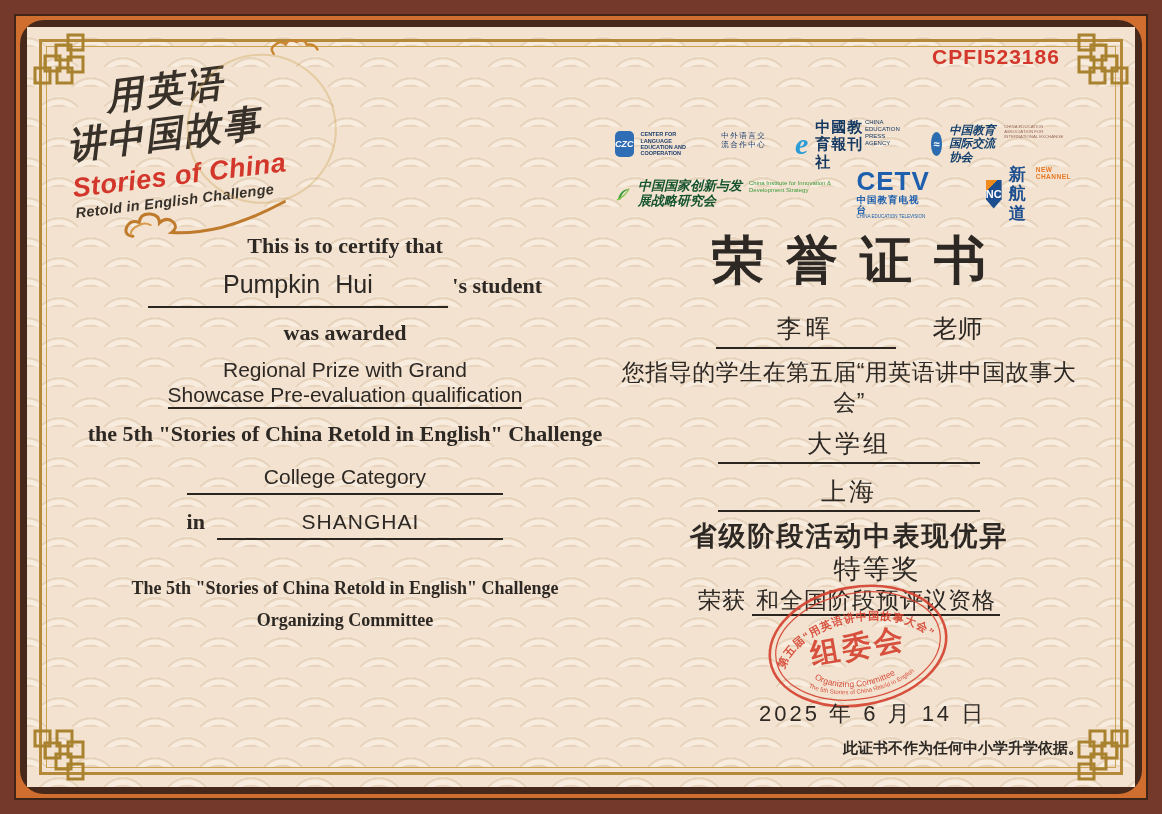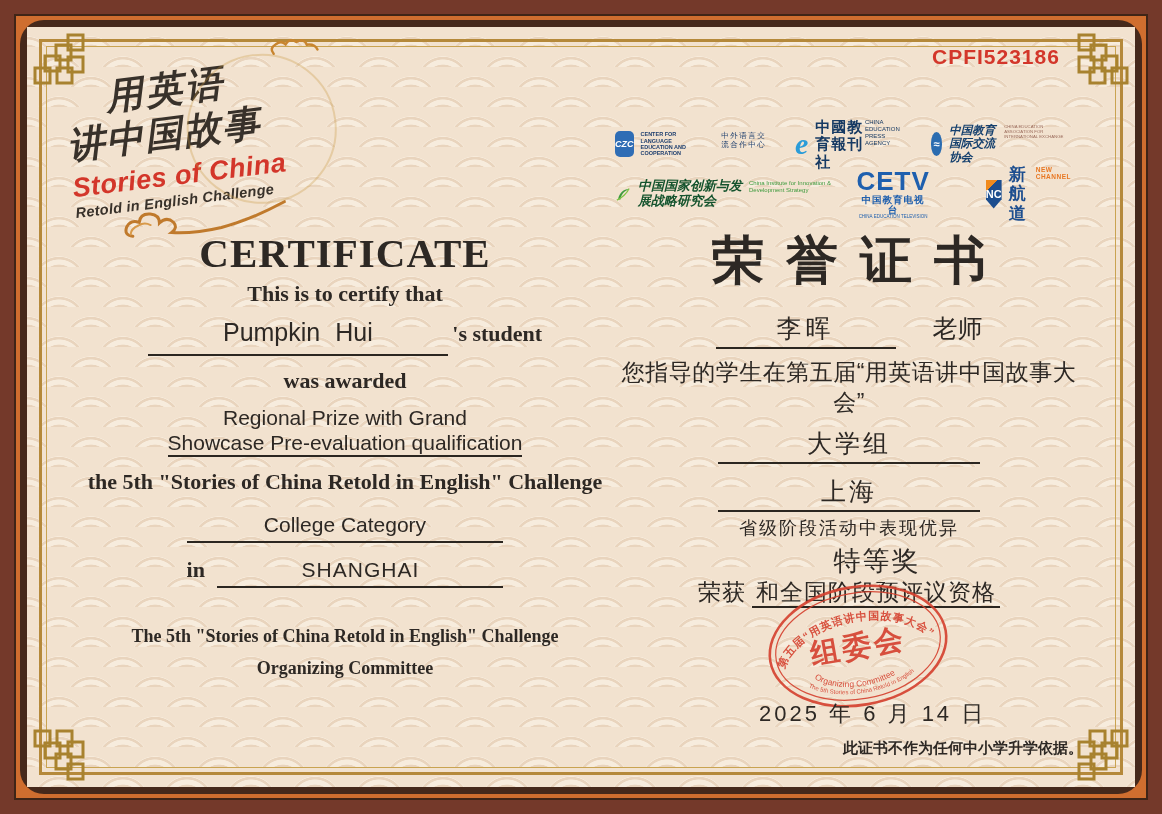--- a/index.html
+++ b/index.html
@@ -54,21 +54,21 @@
   .clec-cn { font-size:7.5px; color:#1d3e6e; letter-spacing:1.5px; margin-top:1px;padding-left:26px; }
   .e-glyph { font-family:"Liberation Serif", serif; font-style:italic; font-weight:900; font-size:30px; color:#2b9cd8; line-height:24px; }
   .cepa-cn { font-size:15px; font-weight:bold; color:#173a63; letter-spacing:1px; }
   .cepa-en { font-size:6px; color:#173a63; margin-top:1px; }
   .ceaie-glyph { width:24px; height:24px; border-radius:50%; background:#2b6cb0; color:#fff;
                  font-size:11px; font-weight:bold; display:flex; align-items:center; justify-content:center; }
   .ceaie-cn { font-size:11.5px; font-weight:bold; color:#15406e; font-style:italic; }
   .ceaie-en { font-size:4.3px; color:#9a6a5a; margin-top:1px; }
   .ciids-cn { font-size:13px; font-weight:900; color:#14532d; font-style:italic; }
   .ciids-en { font-size:6px; color:#3f9b3f; margin-top:1px; }
-  .cetv-block { text-align:center; line-height:1.05; }
+  .cetv-block { line-height:1.05; }
   .cetv-abbr { font-size:26px; font-weight:900; color:#1e5fae; letter-spacing:1px; }
   .cetv-cn { font-size:9.5px; font-weight:bold; color:#1e5fae; letter-spacing:1px; }
   .cetv-en { font-size:4.5px; color:#1e5fae; }
   .nc-glyph { width:26px; height:29px; background:linear-gradient(135deg,#f08a1d 0 26%,#1d4e8f 26%);
               clip-path:polygon(0 0,100% 0,100% 68%,50% 100%,0 68%);
               color:#fff; font-size:11px; font-weight:900; display:flex; align-items:center; justify-content:center;margin-left:36px; }
   .nc-cn { font-size:17px; font-weight:900; color:#1d4e8f; }
   .nc-en { font-size:6.5px; font-weight:bold; color:#e87722; letter-spacing:0.5px; margin-top:1px; }
 
   
@@ -97,21 +97,21 @@
   .lcomm2     { font-family:"Liberation Serif", serif; font-size:18px; font-weight:bold; margin-top:8px; line-height:24px; }
 
   .cn-title  { font-size:52px; font-weight:900; letter-spacing:22px; line-height:58px; padding-left:22px;
                font-family:"Liberation Serif", serif; }
   .teacher-row { margin-top:20px; line-height:36px; font-size:25px; }
   .teacher-ul  { width:180px; letter-spacing:4px; }
   .teacher-lbl { margin-left:30px;text-align:center; }
   .intro     { font-size:23px; margin-top:8px; line-height:30px; letter-spacing:0.5px; }
   .group-row, .region-row { margin-top:8px; line-height:36px; }
   .group-ul  { width:262px; font-size:25px; letter-spacing:3px; }
-  .perf      { font-size:18px; line-height:30px; letter-spacing:2px; }
+  .perf      { font-size:27px; margin-top:8px; line-height:30px; letter-spacing:2px;font-weight:bold; }
   .award     { font-size:27px; margin-top:2px; line-height:32px; transform:translateX(28px); letter-spacing:2px; }
   .award-row { font-size:23px; line-height:30px; letter-spacing:1px; }
   .award-row .ul2 { border-bottom:2px solid #2b2620; padding:0 4px 1px; margin-left:6px; }
 
   .seal { position:absolute; left:736px; top:556px; transform:rotate(-10deg); opacity:0.9; }
   .rcomm { position:absolute; left:678px; top:627px; font-size:19.5px; font-weight:bold; letter-spacing:0.5px; z-index:3; }
   .rdate { position:absolute; left:732px; top:672px; font-size:22px; letter-spacing:3px; z-index:3; }
   .disclaimer { position:absolute; right:52px; top:712px; font-size:15px; font-weight:bold; z-index:3; }
 </style>
 </head>
@@ -230,21 +230,20 @@
             <div class="nc-glyph">NC</div>
             <div class="ptxt">
               <span class="nc-cn">新航道</span>
               <span class="nc-en">NEW CHANNEL</span>
             </div>
           </div>
         </div>
       </div>
 
       <div class="col-left">
-        <div class="cert-title">CERTIFICATE</div>
         <div class="certify">This is to certify that</div>
         <div class="name-row">
           <span class="ul name-ul"><span class="name-txt">Pumpkin Hui</span></span>
           <span class="name-sfx">'s student</span>
         </div>
         <div class="awarded">was awarded</div>
         <div class="prize1">Regional Prize with Grand</div>
         <div class="prize2"><span>Showcase Pre-evaluation qualification</span></div>
         <div class="challenge">the 5th "Stories of China Retold in English" Challenge</div>
         <div class="college-row">

